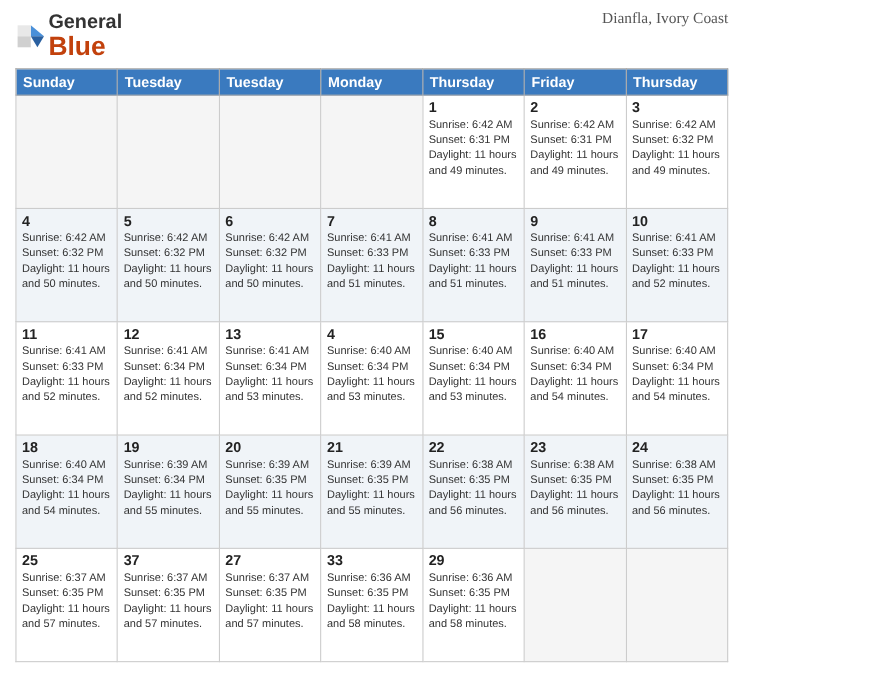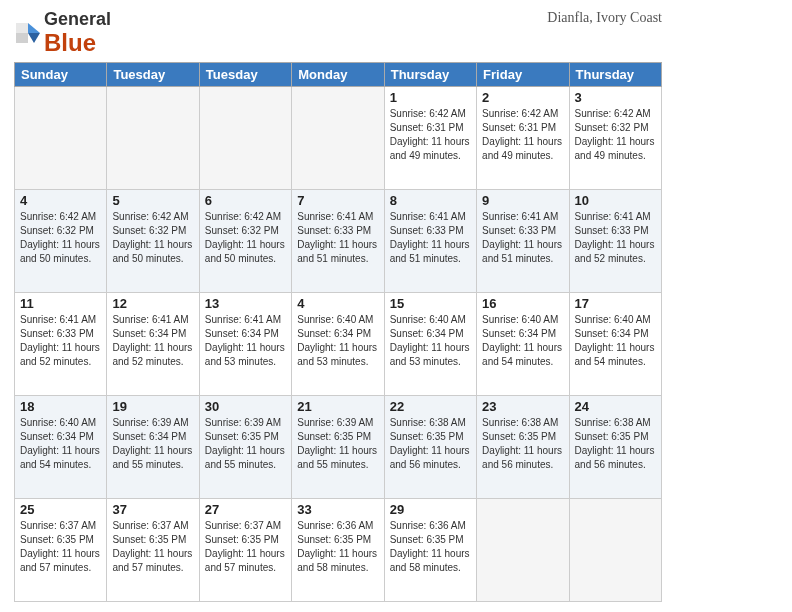--- a/index.html
+++ b/index.html
@@ -278,21 +278,21 @@
 and 54 minutes.</div>
           </td>
           <td>
             <span class="day-number">19</span>
             <div class="day-info" style="white-space: pre-line;">Sunrise: 6:39 AM
 Sunset: 6:34 PM
 Daylight: 11 hours
 and 55 minutes.</div>
           </td>
           <td>
-            <span class="day-number">30</span>
+            <span class="day-number">20</span>
             <div class="day-info" style="white-space: pre-line;">Sunrise: 6:39 AM
 Sunset: 6:35 PM
 Daylight: 11 hours
 and 55 minutes.</div>
           </td>
           <td>
             <span class="day-number">21</span>
             <div class="day-info" style="white-space: pre-line;">Sunrise: 6:39 AM
 Sunset: 6:35 PM
 Daylight: 11 hours

